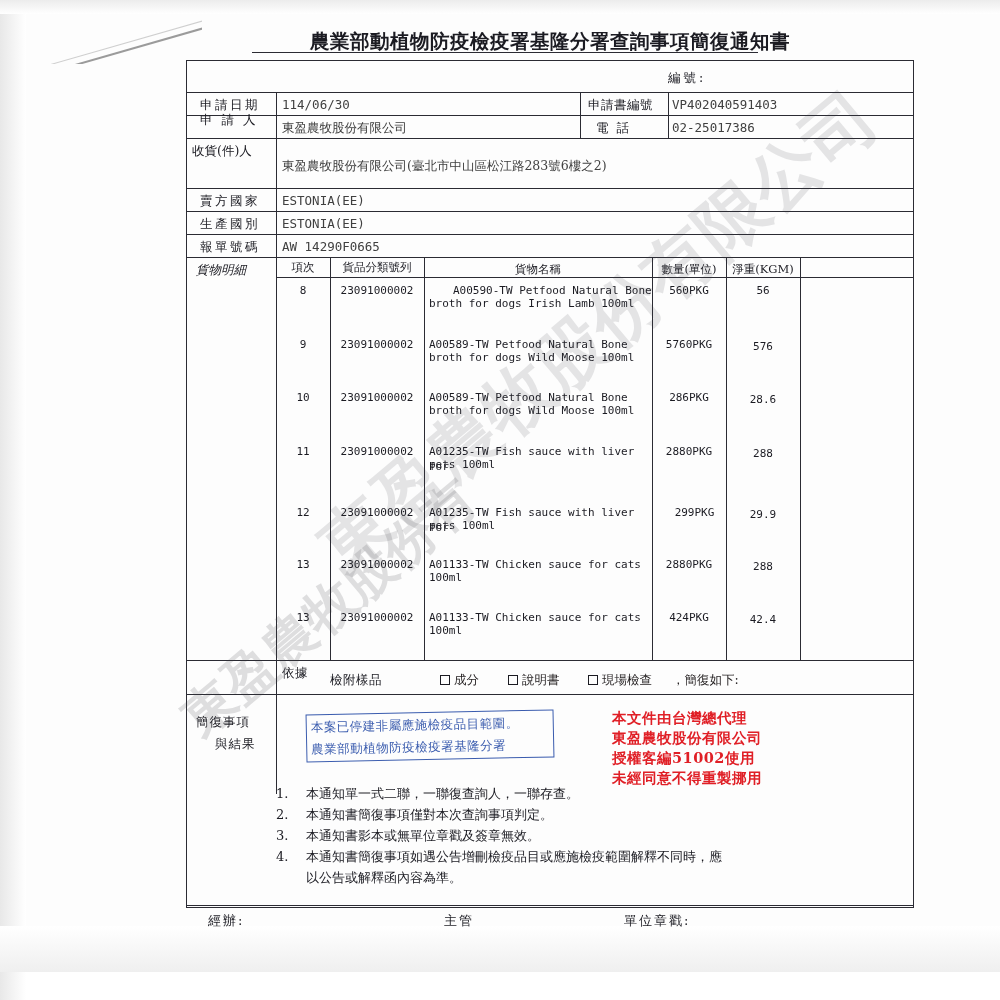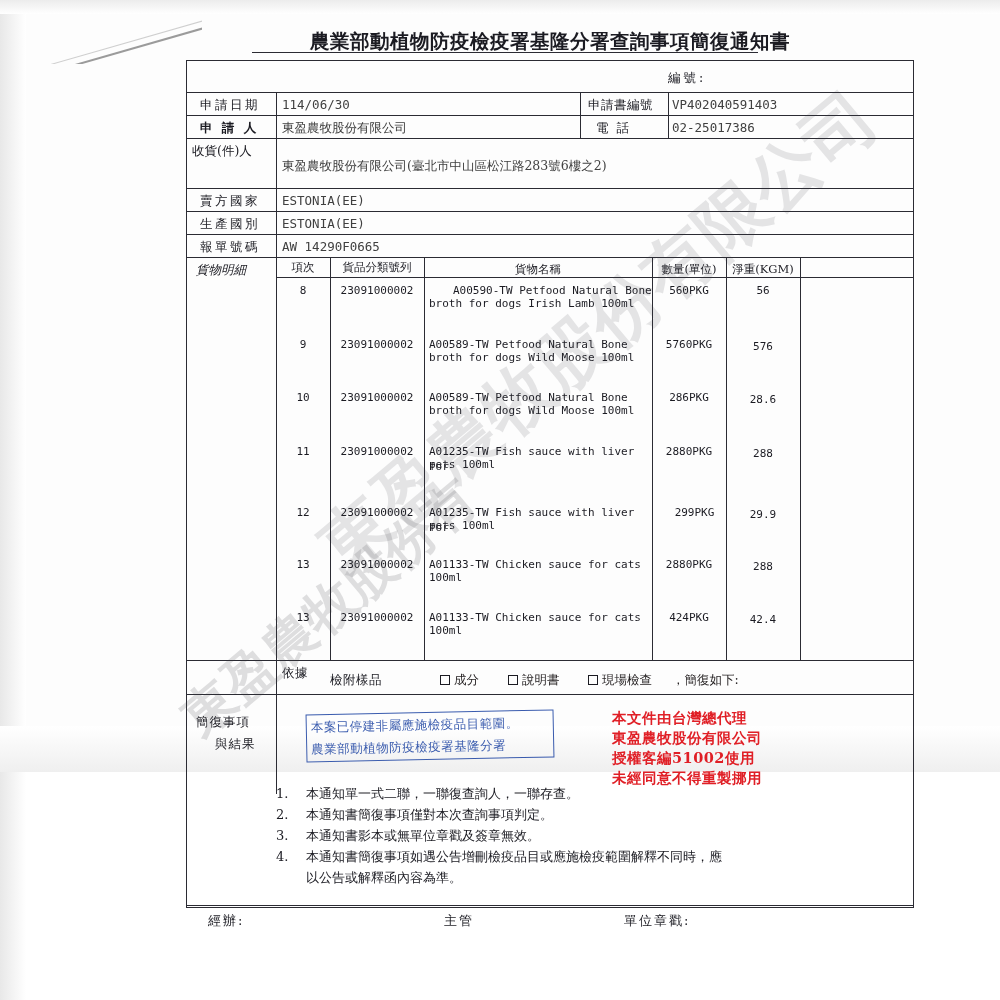--- a/index.html
+++ b/index.html
@@ -10,21 +10,21 @@
     font-family: "DejaVu Sans", sans-serif;
     color: #231f20;
     position: relative;
     overflow: hidden;
   }
 
   
   #page {
     position: absolute;
     left: 0; top: 0;
-    width: 1000px; height: 772px;
+    width: 1000px; height: 972px;
     background: #fdfdfd;
   }
 
   
   .scan-edge-left {
     position: absolute; left: 0; top: 0; width: 26px; height: 1000px;
     background: linear-gradient(to right, #e8e8e8, #ffffff);
   }
   .scan-edge-top {
     position: absolute; left: 0; top: 0; width: 1000px; height: 14px;
@@ -242,21 +242,21 @@
 
   <div class="vr" style="left:276px; top:92px;  height:165px;"></div>
   <div class="vr" style="left:580px; top:92px;  height:46px;"></div>
   <div class="vr" style="left:668px; top:92px;  height:46px;"></div>
 
   <div class="abs cell-label" style="left:200px; top:97px;">申請日期</div>
   <div class="abs cell-val" style="left:282px; top:97px;">114/06/30</div>
   <div class="abs cell-label" style="left:588px; top:97px; letter-spacing:0.5px;">申請書編號</div>
   <div class="abs cell-val" style="left:672px; top:97px;">VP402040591403</div>
 
-  <div class="abs cell-label" style="left:200px; top:120px;font-weight:bold;">申 請 人</div>
+  <div class="abs cell-label" style="left:200px; top:112px;">申 請 人</div>
   <div class="abs cell-val" style="left:282px; top:120px; font-family:'DejaVu Serif',serif;">東盈農牧股份有限公司</div>
   <div class="abs cell-label" style="left:596px; top:120px; letter-spacing:2px;">電  話</div>
   <div class="abs cell-val" style="left:672px; top:120px;">02-25017386</div>
 
   <div class="abs cell-label" style="left:192px; top:143px; letter-spacing:0px;">收貨(件)人</div>
   <div class="abs cell-val" style="left:282px; top:158px; font-family:'DejaVu Serif',serif;">東盈農牧股份有限公司(臺北市中山區松江路283號6樓之2)</div>
 
   <div class="abs cell-label" style="left:200px; top:193px;">賣方國家</div>
   <div class="abs cell-val" style="left:282px; top:193px;">ESTONIA(EE)</div>
 

